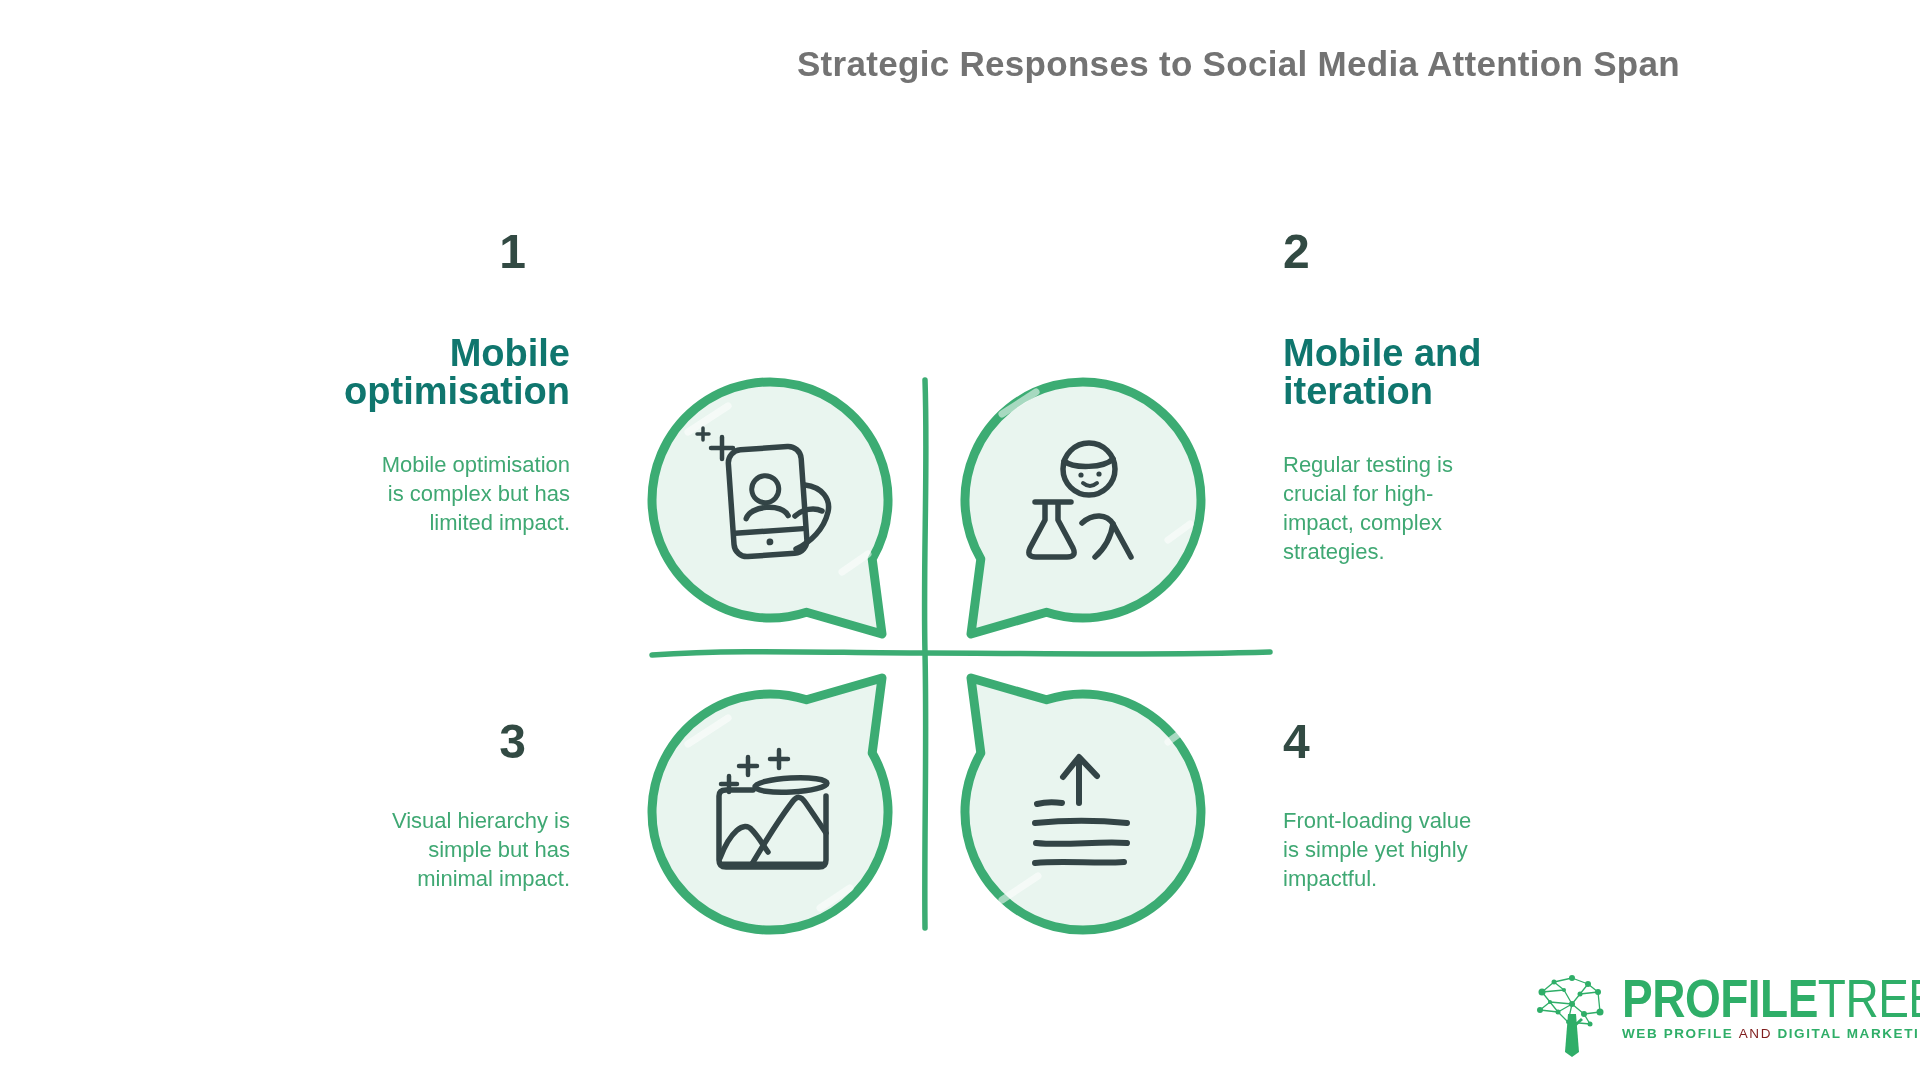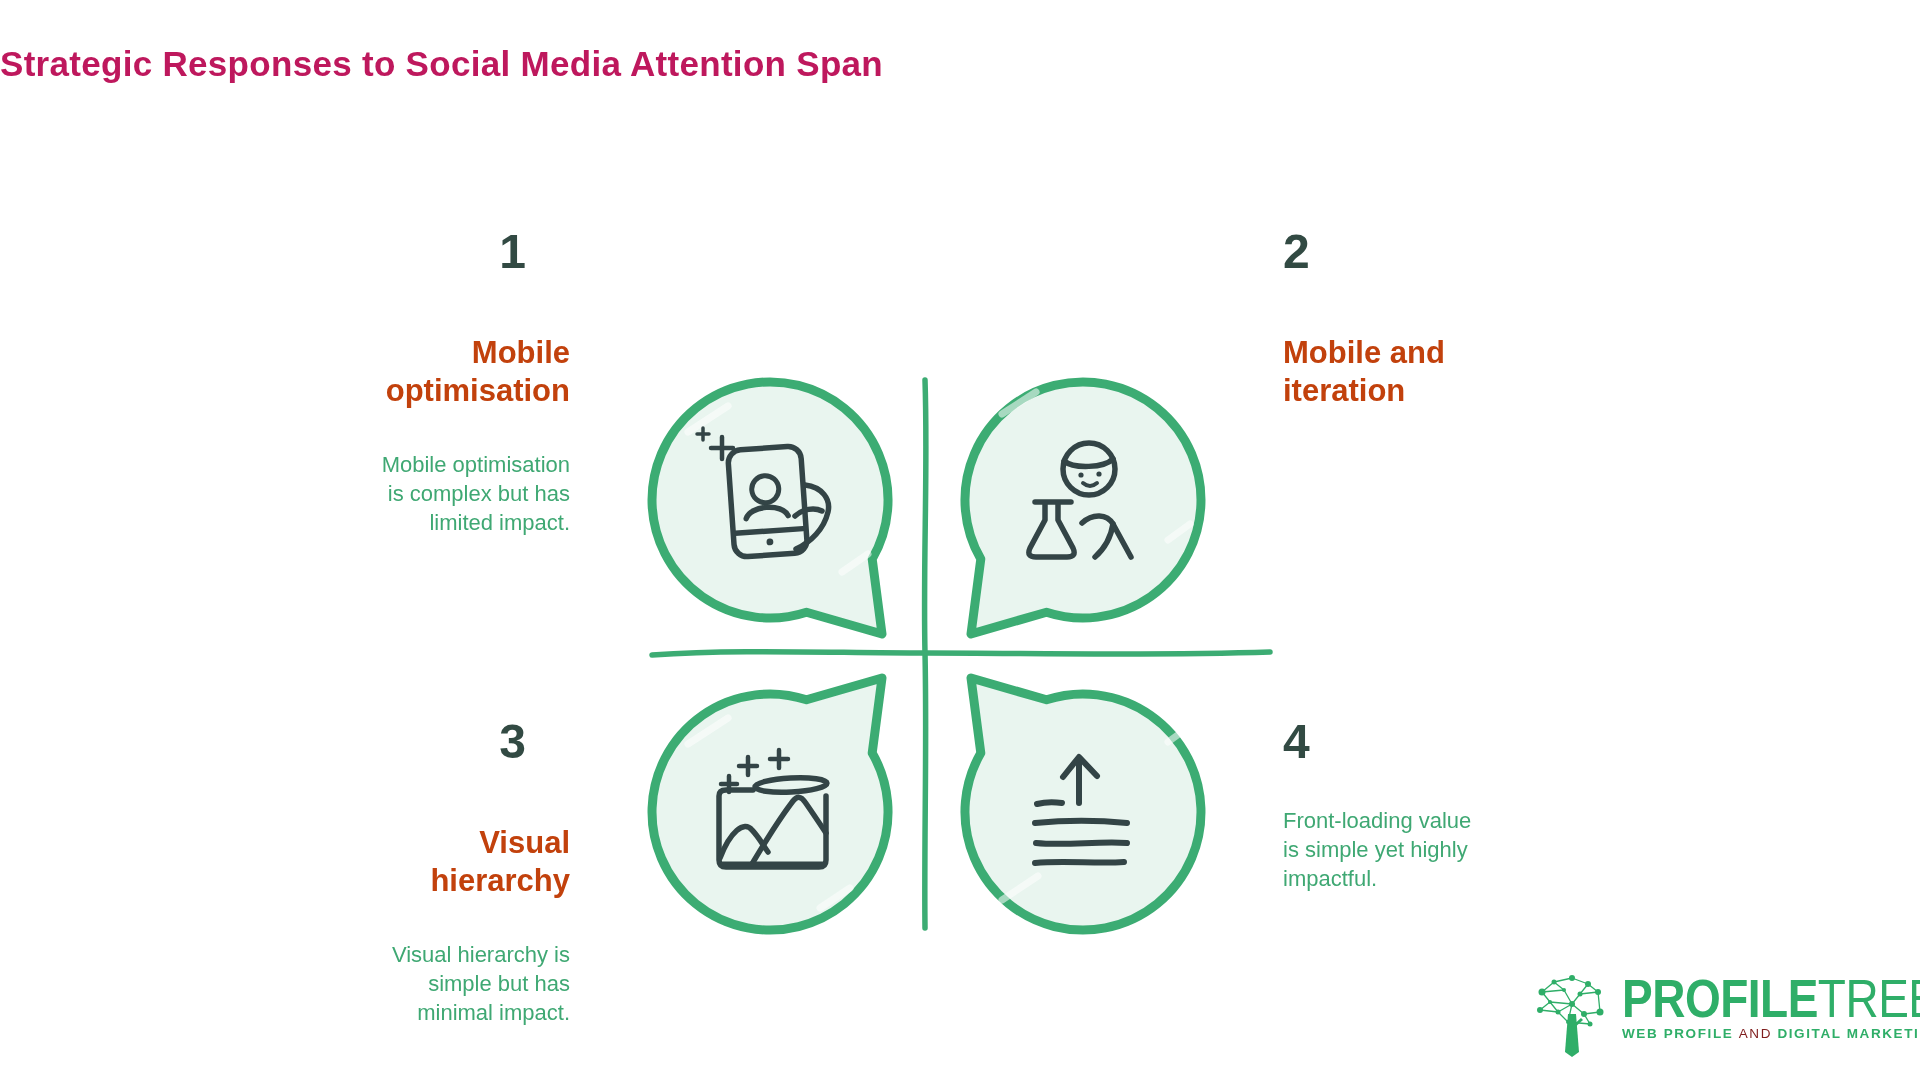--- a/index.html
+++ b/index.html
@@ -1,33 +1,33 @@
 <!DOCTYPE html>
 <html><head>
 <meta charset="utf-8">
 <style>
   html,body{margin:0;padding:0;}
   body{
     width:1920px;height:1080px;position:relative;overflow:hidden;
     background:#ffffff;font-family:"Liberation Sans", sans-serif;
   }
   .title{
-    position:absolute;top:44px;left:0;width:1680px;text-align:left;
-    font-size:35px;font-weight:700;letter-spacing:.3px;color:#be185d;
+    position:absolute;top:44px;left:0;width:1680px;text-align:right;
+    font-size:35px;font-weight:700;letter-spacing:.3px;color:#737373;
   }
   .quad{position:absolute;width:320px;}
   .quad.q-left{text-align:right;}
   .quad.q-right{text-align:left;}
   .quad .num{
     margin-top:28px;font-size:48px;line-height:1;font-weight:700;color:#324a43;
   }
   .quad.q-left .num{padding-right:44px;}
   .quad .heading{
-    margin-top:58px;font-size:31px;line-height:38px;font-weight:700;
-    color:#c2410c;white-space:pre-line;
+    margin-top:58px;font-size:38px;line-height:38px;font-weight:700;
+    color:#0f766e;white-space:pre-line;
   }
   .quad .desc{
     margin-top:40px;font-size:22px;line-height:29px;color:#3fa873;white-space:pre-line;
   }
   #q1{left:250px;top:200px;}
   #q2{left:1283px;top:200px;}
   #q3{left:250px;top:690px;}
   #q4{left:1283px;top:690px;}
   .center-art{position:absolute;left:0;top:0;width:1920px;height:1080px;}
   
@@ -58,26 +58,28 @@
 optimisation</div>
   <div class="desc">Mobile optimisation
 is complex but has
 limited impact.</div>
 </div>
 
 <div class="quad q-right" id="q2">
   <div class="num">2</div>
   <div class="heading">Mobile and
 iteration</div>
+  <div class="desc">Regular testing is
+crucial for high-
+impact, complex
+strategies.</div>
 </div>
 
 <div class="quad q-left" id="q3">
   <div class="num">3</div>
-  <div class="heading">Visual
-hierarchy</div>
   <div class="desc">Visual hierarchy is
 simple but has
 minimal impact.</div>
 </div>
 
 <div class="quad q-right" id="q4">
   <div class="num">4</div>
   <div class="desc">Front-loading value
 is simple yet highly
 impactful.</div>

